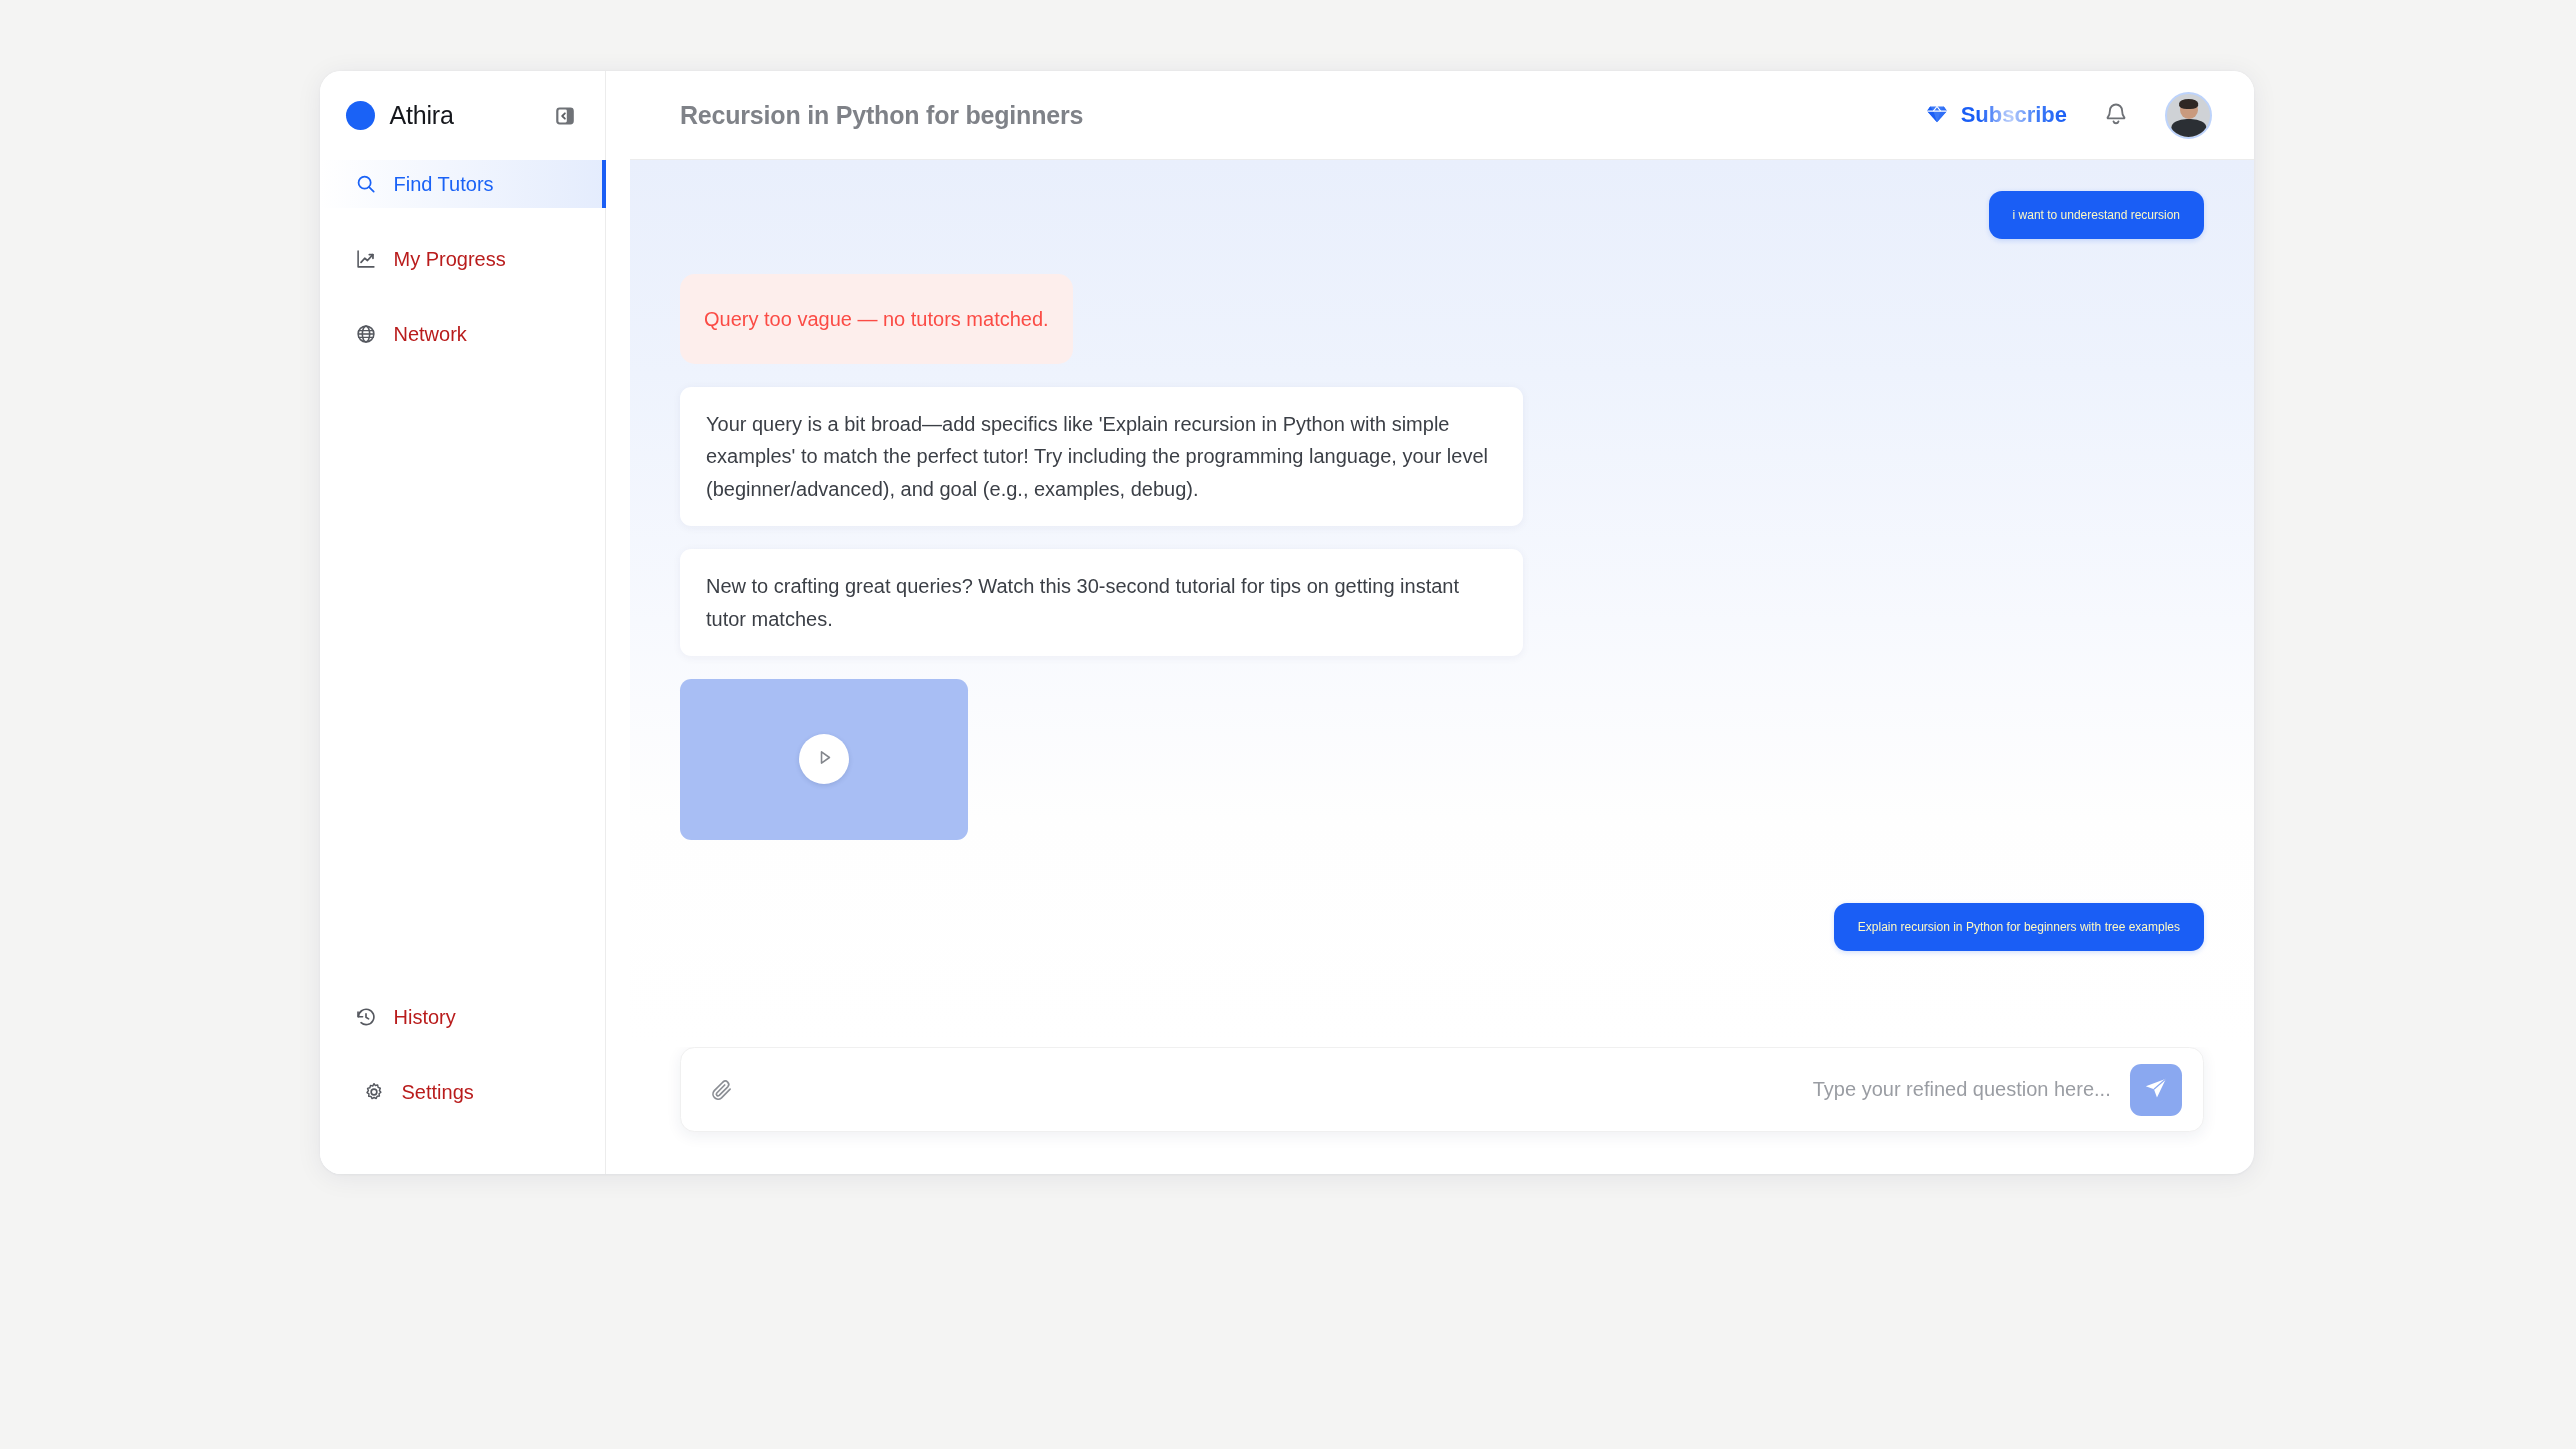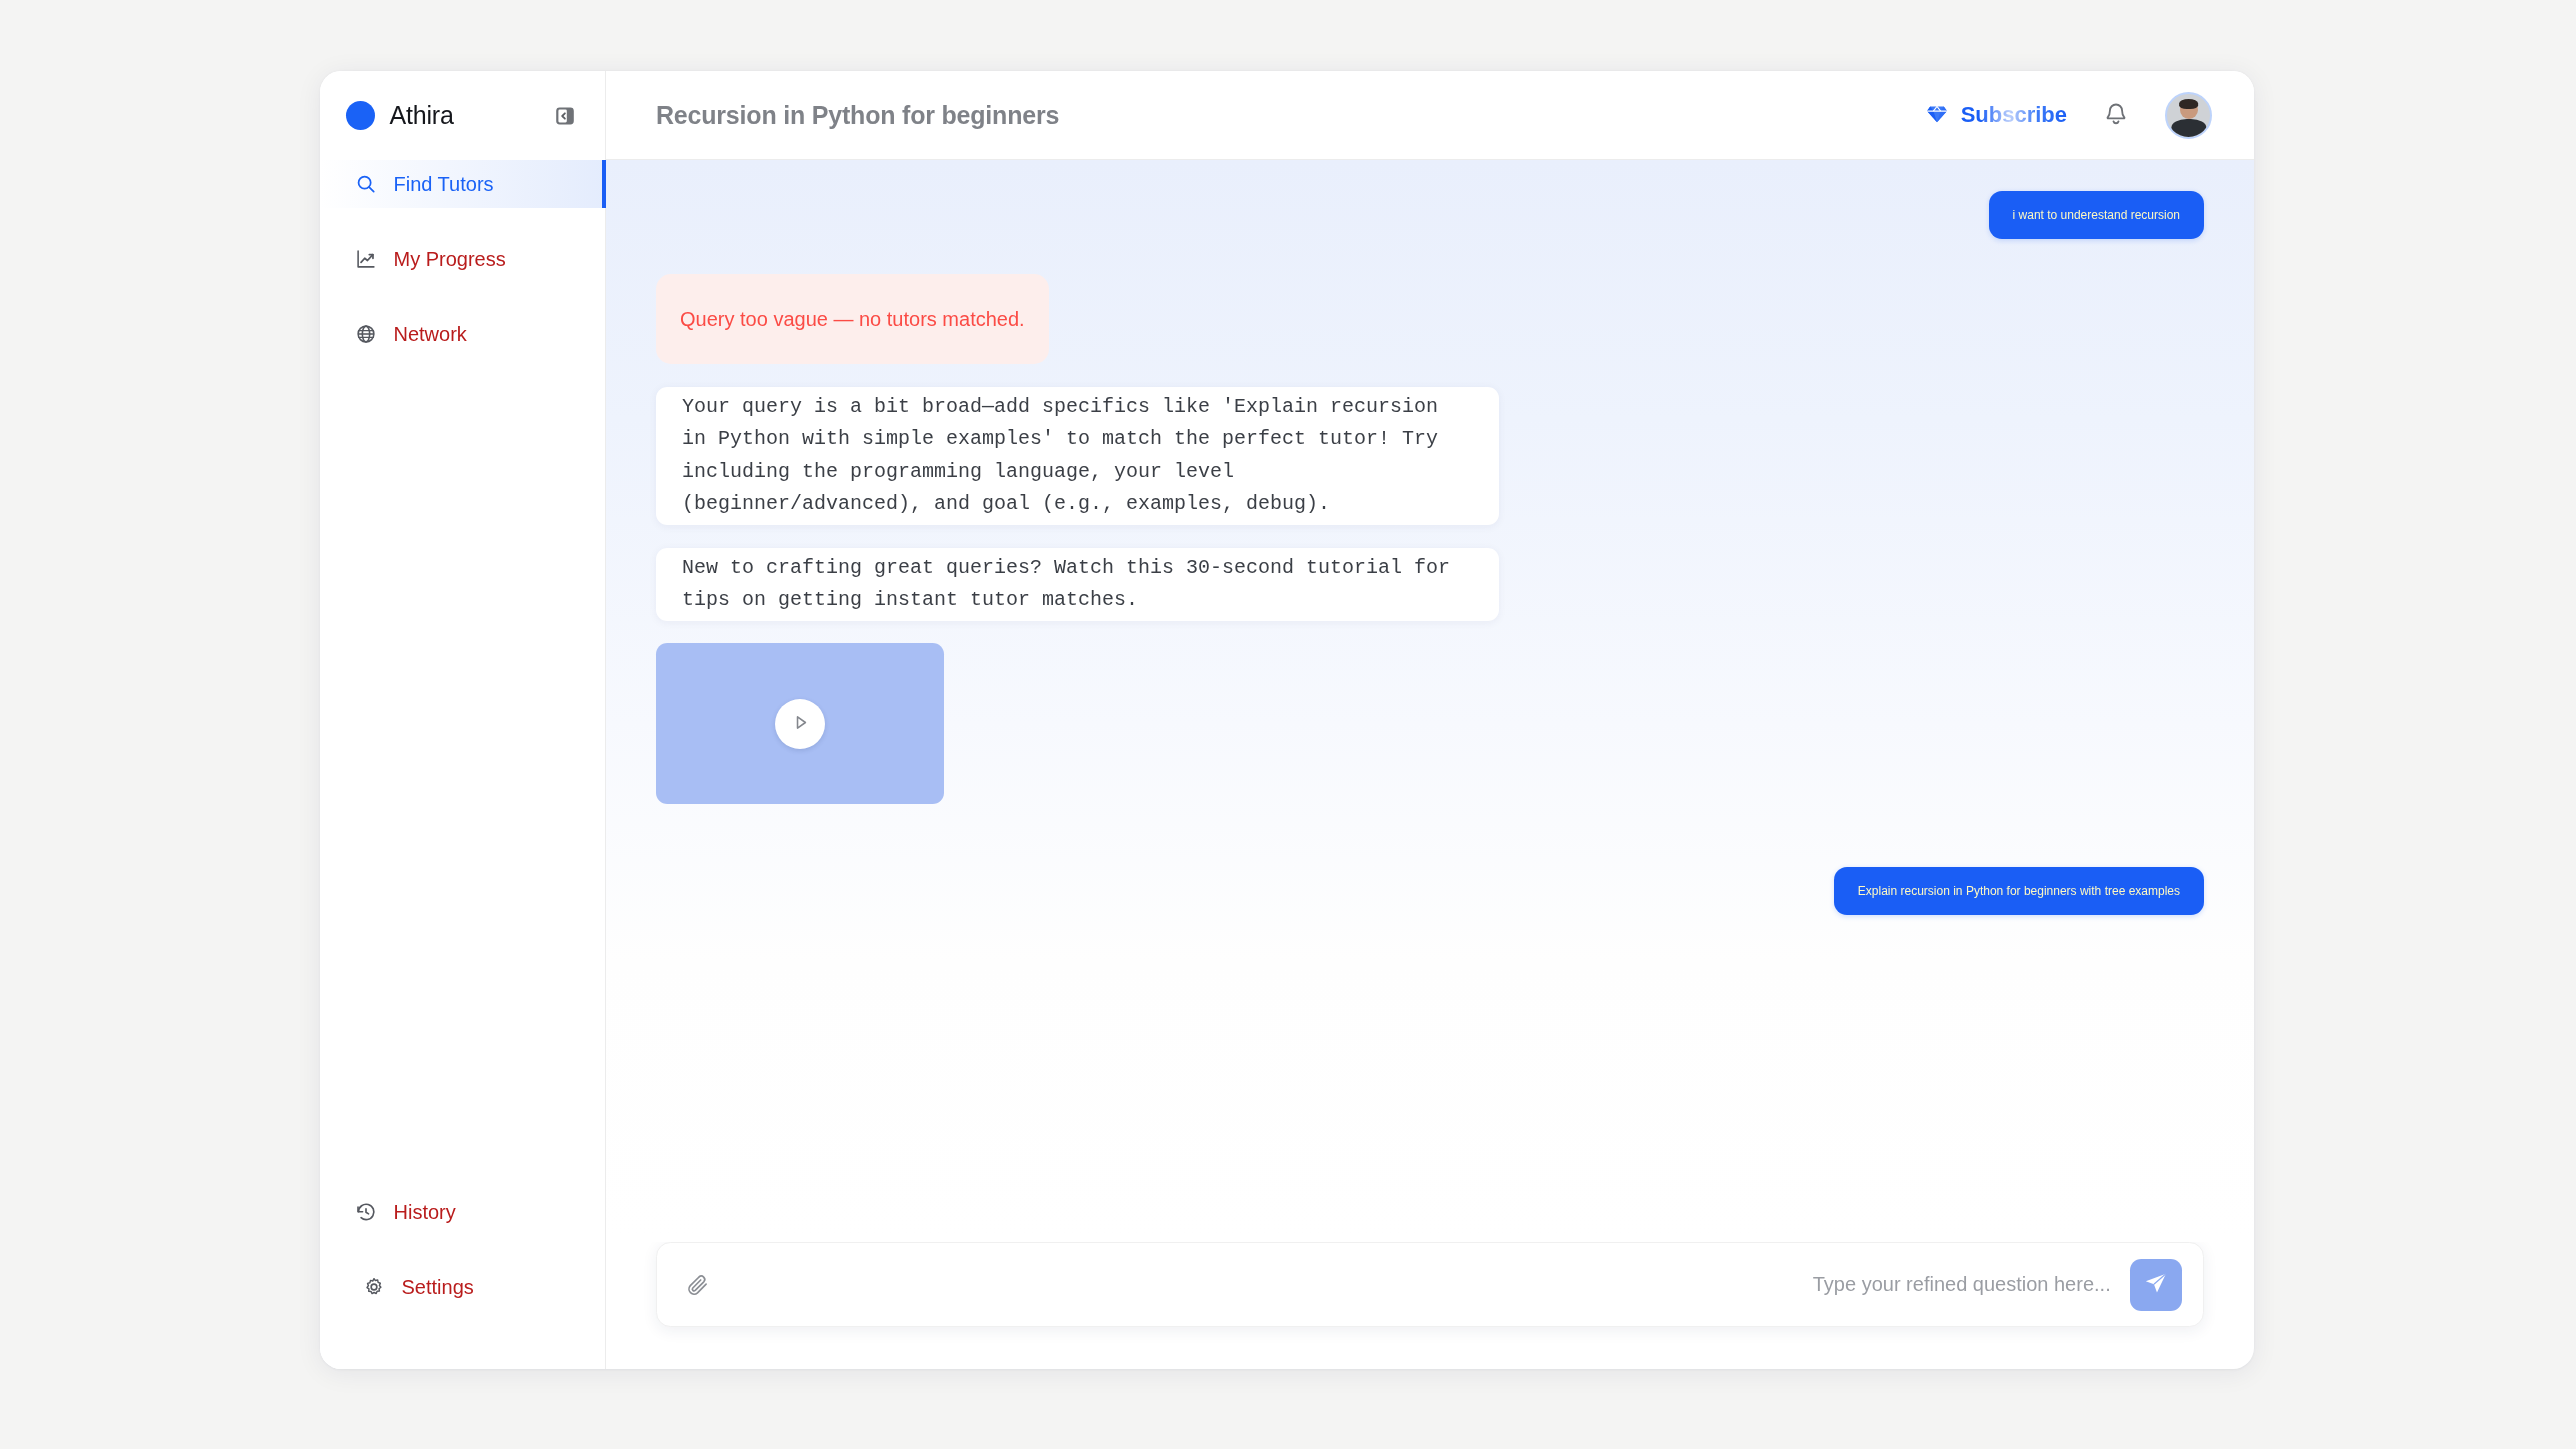--- a/index.html
+++ b/index.html
@@ -8,26 +8,27 @@
   body{
     background:#f4f4f3;
     font-family:"Liberation Sans","DejaVu Sans",sans-serif;
     -webkit-font-smoothing:antialiased;
   }
 
   
   .app-card{
     position:absolute;
     left:320px; top:71px;
-    width:1934px; height:1298px;
+    width:1934px; height:1103px;
     background:#ffffff;
     border-radius:21px;
     box-shadow:0 3.2px 27px rgba(25,35,70,.07), 0 0.8px 2.4px rgba(25,35,70,.05);
     overflow:hidden;
     display:flex;
+    gap:24px;
   }
 
   
   .sidebar{
     width:286px;
     flex:0 0 286px;
     background:#ffffff;
     border-right:0.8px solid #ececec;
     display:flex;
     flex-direction:column;
@@ -187,27 +188,26 @@
     border-radius:15px;
     padding:32px 24px;
     font-size:20px;
     line-height:1.3;
     display:inline-block;
   }
   .bubble-ai{
     background:#ffffff;
     color:#3b3f46;
     border-radius:11.3px;
-    padding:4px 26px;
+    padding:21px 26px;
     font-size:20px;
     line-height:1.63;
     width:843px;
     max-width:100%;
     box-shadow:0 1.6px 8px rgba(30,45,85,.055);
-    font-family:Liberation Mono, monospace;
   }
   .video-card{
     width:288px;height:161px;
     background:#a8bef4;
     border-radius:11.3px;
     display:flex;align-items:center;justify-content:center;
     cursor:pointer;
   }
   .play-circle{
     width:50px;height:50px;border-radius:50%;

